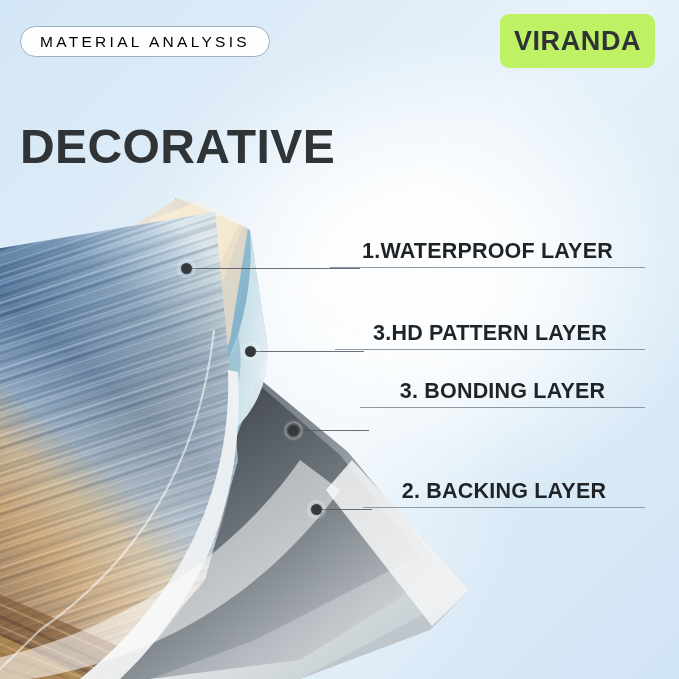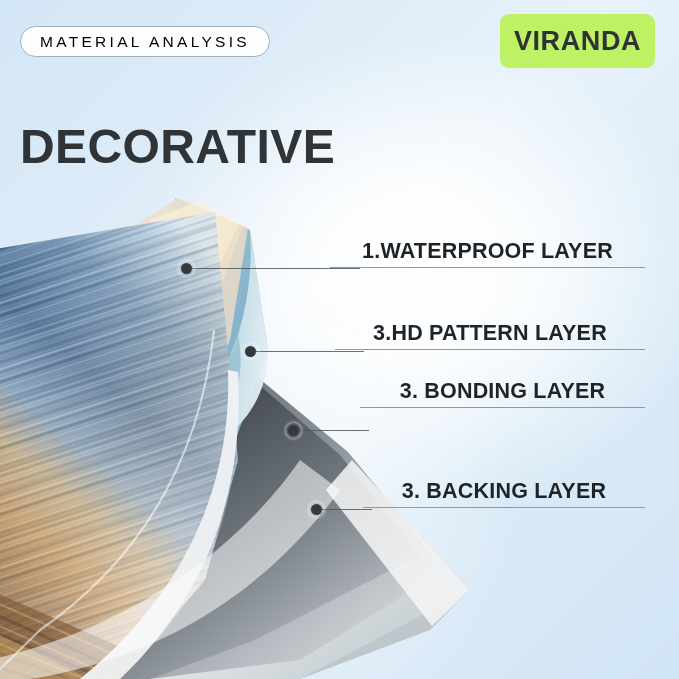--- a/index.html
+++ b/index.html
@@ -261,16 +261,16 @@
       <div class="dot" style="left: 181px; top: 263px;"></div>
       <div class="label" style="right: 34px; top: 240px; left: 330px;">1.WATERPROOF LAYER</div>
       <div class="lead" style="left: 256px; top: 351px; width: 108px;"></div>
       <div class="dot" style="left: 245px; top: 346px;"></div>
       <div class="label" style="right: 34px; top: 322px; left: 335px;">3.HD PATTERN LAYER</div>
       <div class="lead" style="left: 299px; top: 430px; width: 70px;"></div>
       <div class="dot" style="left: 288px; top: 425px;"></div>
       <div class="label" style="right: 34px; top: 380px; left: 360px;">3. BONDING LAYER</div>
       <div class="lead" style="left: 322px; top: 509px; width: 50px;"></div>
       <div class="dot" style="left: 311px; top: 504px;"></div>
-      <div class="label" style="right: 34px; top: 480px; left: 363px;">3. BACKING LAYER</div>
+      <div class="label" style="right: 34px; top: 480px; left: 363px;">2. BACKING LAYER</div>
     </div>
 
 </div>
 
 </body></html>

